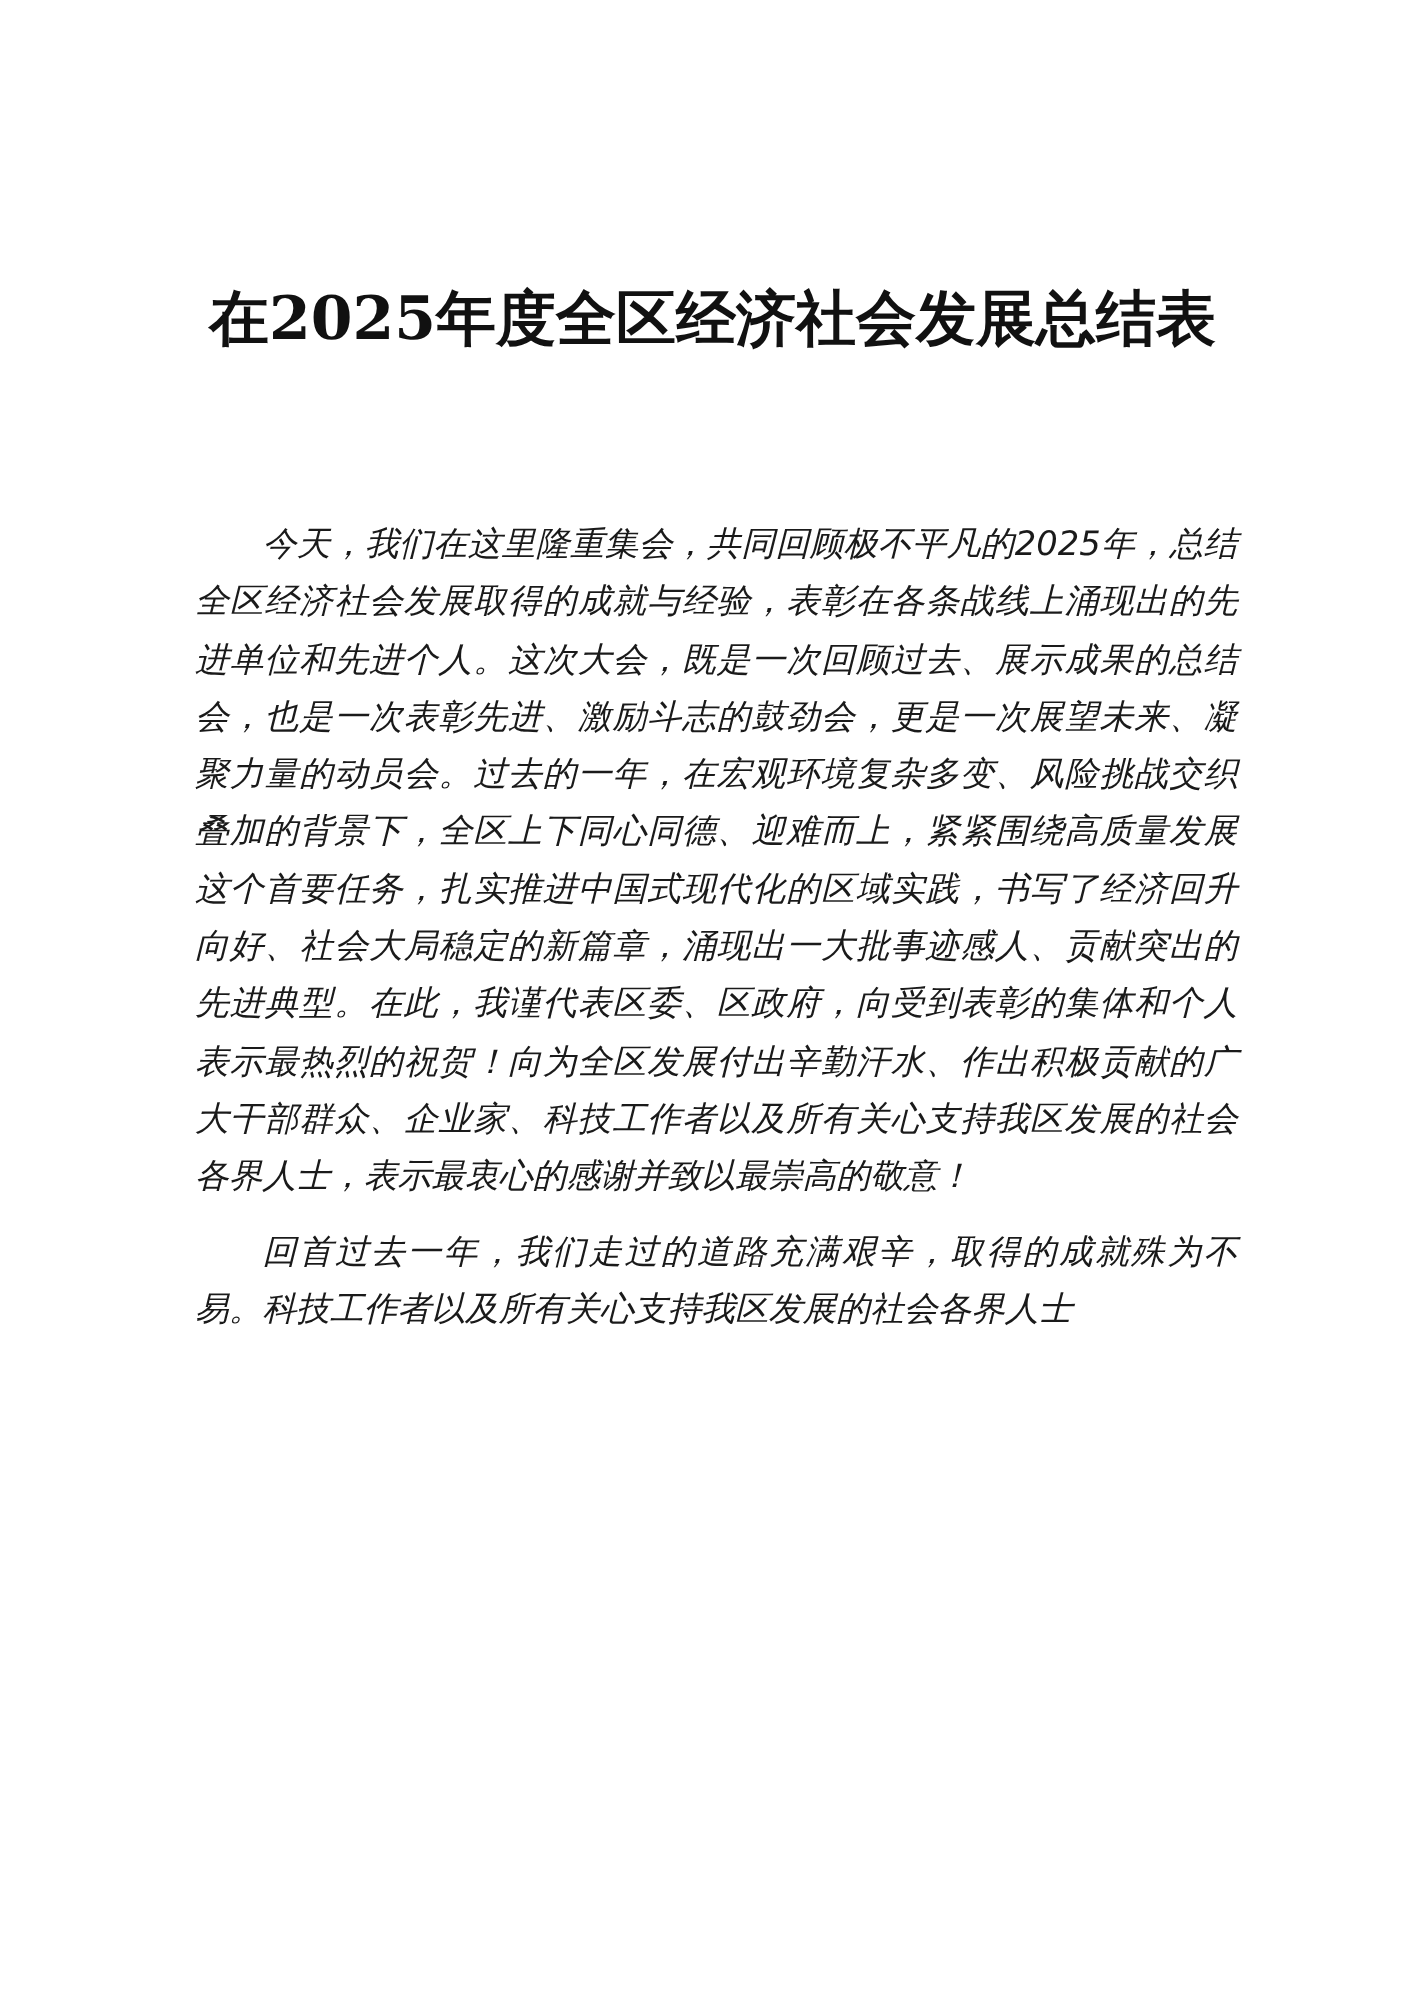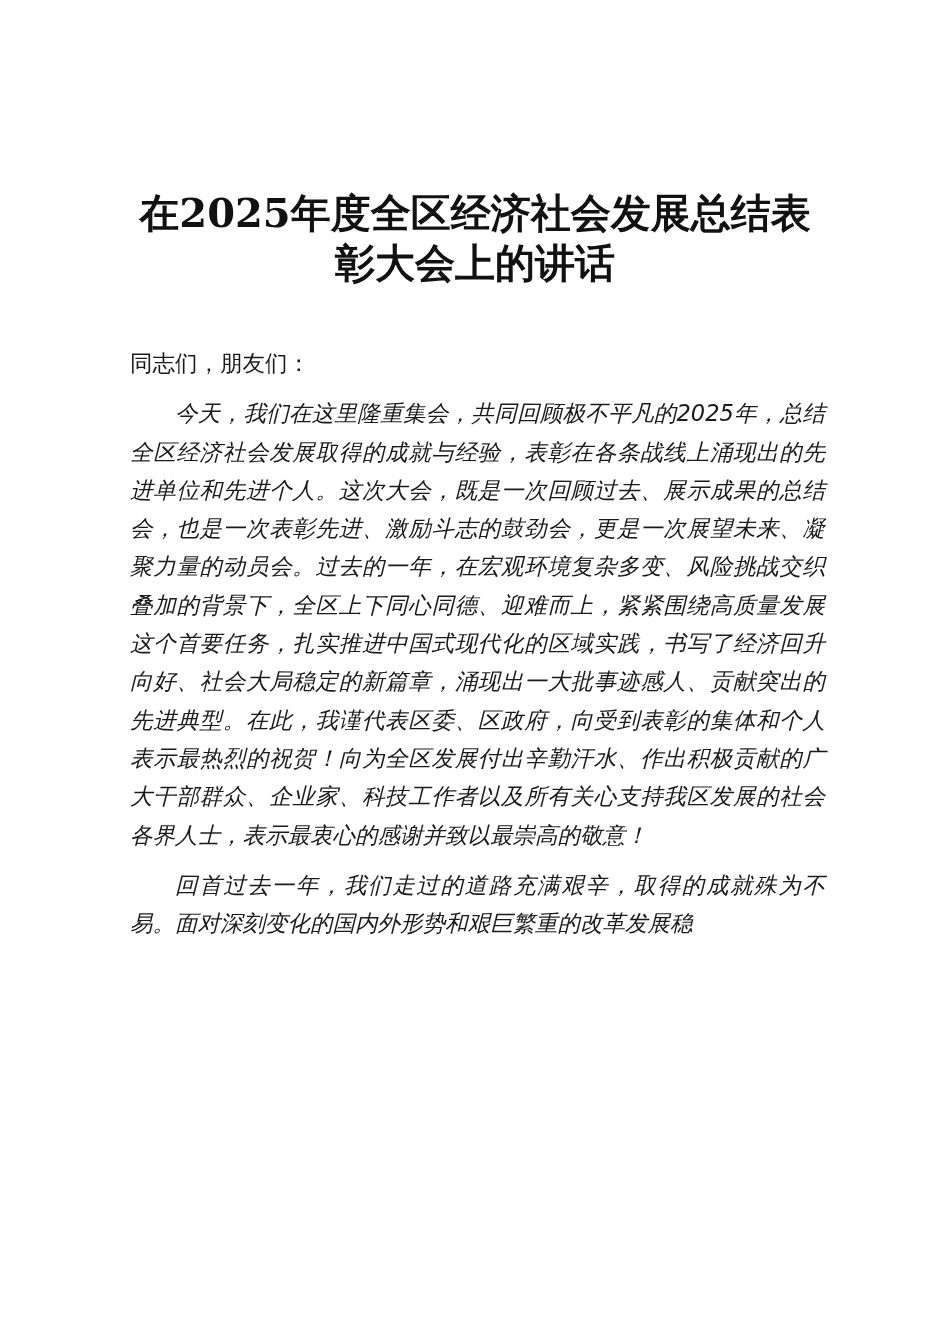--- a/index.html
+++ b/index.html
@@ -24,21 +24,19 @@
     .body p { margin: 0; }
     .body p.salutation { margin-bottom: 12px; }
     .body p.para { text-indent: 2em; margin-bottom: 12px; font-style: italic; }
   </style>
 </head>
 <body>
 
 <div class="page">
   <div class="title">
     <span>在2025年度全区经济社会发展总结表</span>
-    <span>彰大会上的讲话</span>
   </div>
 
   <div class="body">
-    <p class="salutation">同志们，朋友们：</p>
     <p class="para">今天，我们在这里隆重集会，共同回顾极不平凡的2025年，总结全区经济社会发展取得的成就与经验，表彰在各条战线上涌现出的先进单位和先进个人。这次大会，既是一次回顾过去、展示成果的总结会，也是一次表彰先进、激励斗志的鼓劲会，更是一次展望未来、凝聚力量的动员会。过去的一年，在宏观环境复杂多变、风险挑战交织叠加的背景下，全区上下同心同德、迎难而上，紧紧围绕高质量发展这个首要任务，扎实推进中国式现代化的区域实践，书写了经济回升向好、社会大局稳定的新篇章，涌现出一大批事迹感人、贡献突出的先进典型。在此，我谨代表区委、区政府，向受到表彰的集体和个人表示最热烈的祝贺！向为全区发展付出辛勤汗水、作出积极贡献的广大干部群众、企业家、科技工作者以及所有关心支持我区发展的社会各界人士，表示最衷心的感谢并致以最崇高的敬意！</p>
-    <p class="para">回首过去一年，我们走过的道路充满艰辛，取得的成就殊为不易。面对深刻变化的国内外形势和艰巨繁重的改革发展稳</p>
+    <p class="para">回首过去一年，我们走过的道路充满艰辛，取得的成就殊为不易。科技工作者以及所有关心支持我区发展的社会各界人士</p>
   </div>
 </div>
 
 </body></html>

